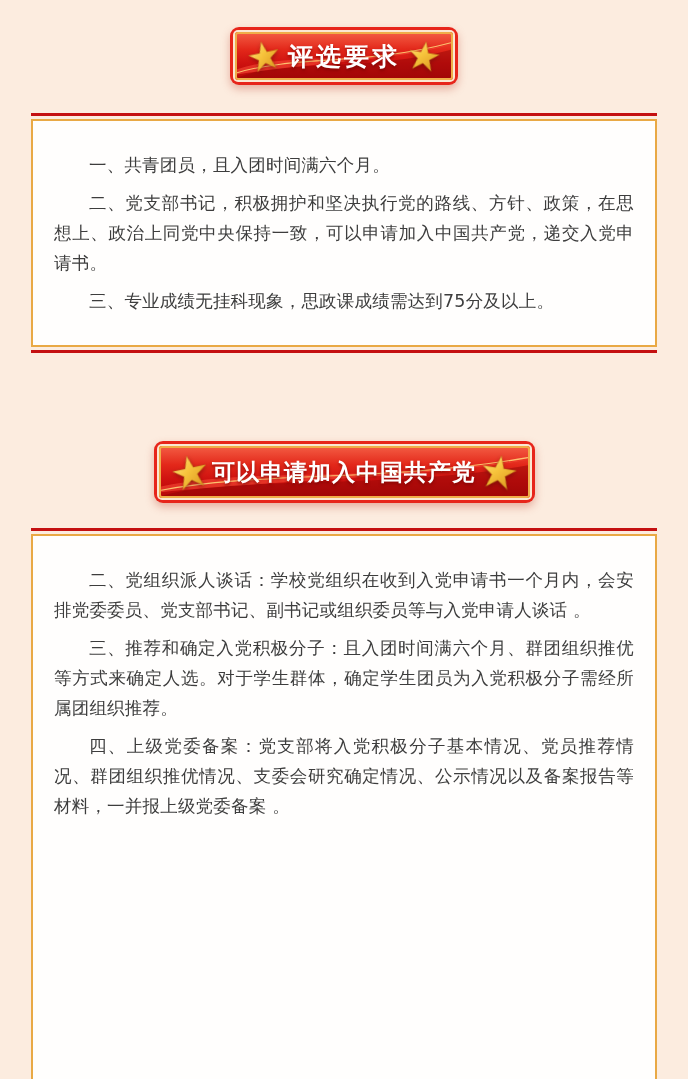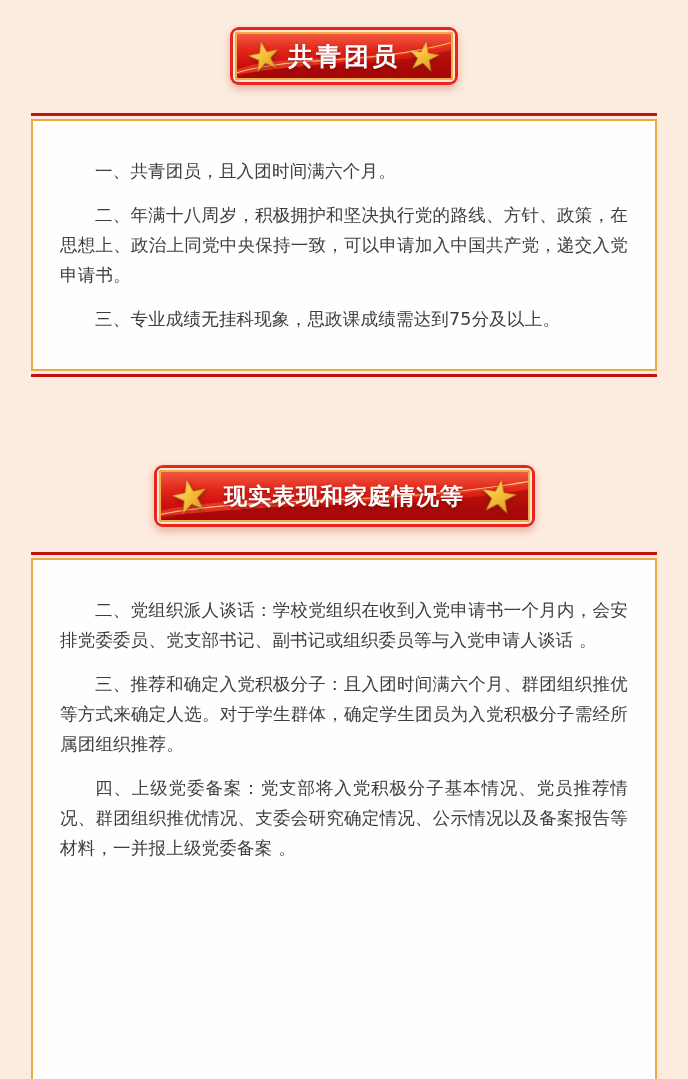--- a/index.html
+++ b/index.html
@@ -86,21 +86,21 @@
   .content-box-inner {
     border: 2px solid #e9a945;
     background: #fffefd;
     padding: 21px 13px;
     box-sizing: border-box;
   }
   .content-box-1 .content-box-inner { min-height: 166px; }
   .content-box-2 .content-box-inner { min-height: 556px; }
 
   .content-box-inner p {
-    margin: 14px;
+    margin: 8px;
     font-size: 17.5px;
     line-height: 30px;
     color: #3d3d3d;
     text-indent: 2em;
     text-align: justify;
     letter-spacing: 0.2px;
   }
 </style>
 </head>
 <body>
@@ -121,46 +121,46 @@
   <div class="banner banner-1">
     <div class="banner-inner">
       <svg class="banner-waves" viewBox="0 0 200 50" preserveAspectRatio="none">
         <path d="M0 50 C 40 28, 120 44, 200 18 L200 50 Z" fill="rgba(140,4,4,0.45)"></path>
         <path d="M0 40 C 50 20, 110 36, 200 12 C 150 30, 60 34, 0 46 Z" fill="rgba(255,86,62,0.5)"></path>
         <path d="M0 44 C 55 24, 120 36, 200 10" stroke="#ffd077" stroke-width="1.2" fill="none" opacity="0.9"></path>
       </svg>
       <svg class="star star-left" viewBox="0 0 50 50">
           <use href="#star5"></use>
         </svg>
-      <span class="banner-title">共青团员</span>
+      <span class="banner-title">评选要求</span>
       <svg class="star star-right" viewBox="0 0 50 50">
           <use href="#star5"></use>
         </svg>
     </div>
   </div>
 
   <div class="content-box content-box-1">
     <div class="content-box-inner">
       <p>一、共青团员，且入团时间满六个月。</p>
-      <p>二、年满十八周岁，积极拥护和坚决执行党的路线、方针、政策，在思想上、政治上同党中央保持一致，可以申请加入中国共产党，递交入党申请书。</p>
+      <p>二、党支部书记，积极拥护和坚决执行党的路线、方针、政策，在思想上、政治上同党中央保持一致，可以申请加入中国共产党，递交入党申请书。</p>
       <p>三、专业成绩无挂科现象，思政课成绩需达到75分及以上。</p>
     </div>
   </div>
 
   <div class="banner banner-2">
     <div class="banner-inner">
       <svg class="banner-waves" viewBox="0 0 200 50" preserveAspectRatio="none">
         <path d="M0 50 C 40 28, 120 44, 200 18 L200 50 Z" fill="rgba(140,4,4,0.45)"></path>
         <path d="M0 40 C 50 20, 110 36, 200 12 C 150 30, 60 34, 0 46 Z" fill="rgba(255,86,62,0.5)"></path>
         <path d="M0 44 C 55 24, 120 36, 200 10" stroke="#ffd077" stroke-width="1.2" fill="none" opacity="0.9"></path>
       </svg>
       <svg class="star star-left" viewBox="0 0 50 50">
           <use href="#star5"></use>
         </svg>
-      <span class="banner-title">现实表现和家庭情况等</span>
+      <span class="banner-title">可以申请加入中国共产党</span>
       <svg class="star star-right" viewBox="0 0 50 50">
           <use href="#star5"></use>
         </svg>
     </div>
   </div>
 
   <div class="content-box content-box-2">
     <div class="content-box-inner">
       <p>二、党组织派人谈话：学校党组织在收到入党申请书一个月内，会安排党委委员、党支部书记、副书记或组织委员等与入党申请人谈话 。</p>
       <p>三、推荐和确定入党积极分子：且入团时间满六个月、群团组织推优等方式来确定人选。对于学生群体，确定学生团员为入党积极分子需经所属团组织推荐。</p>

